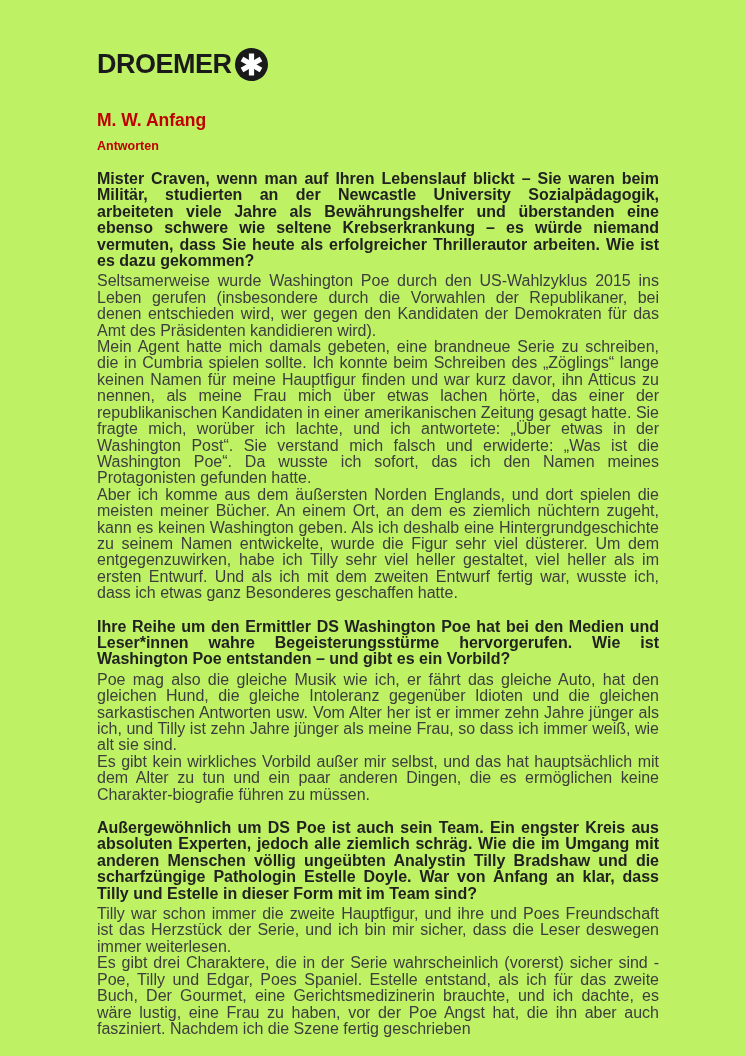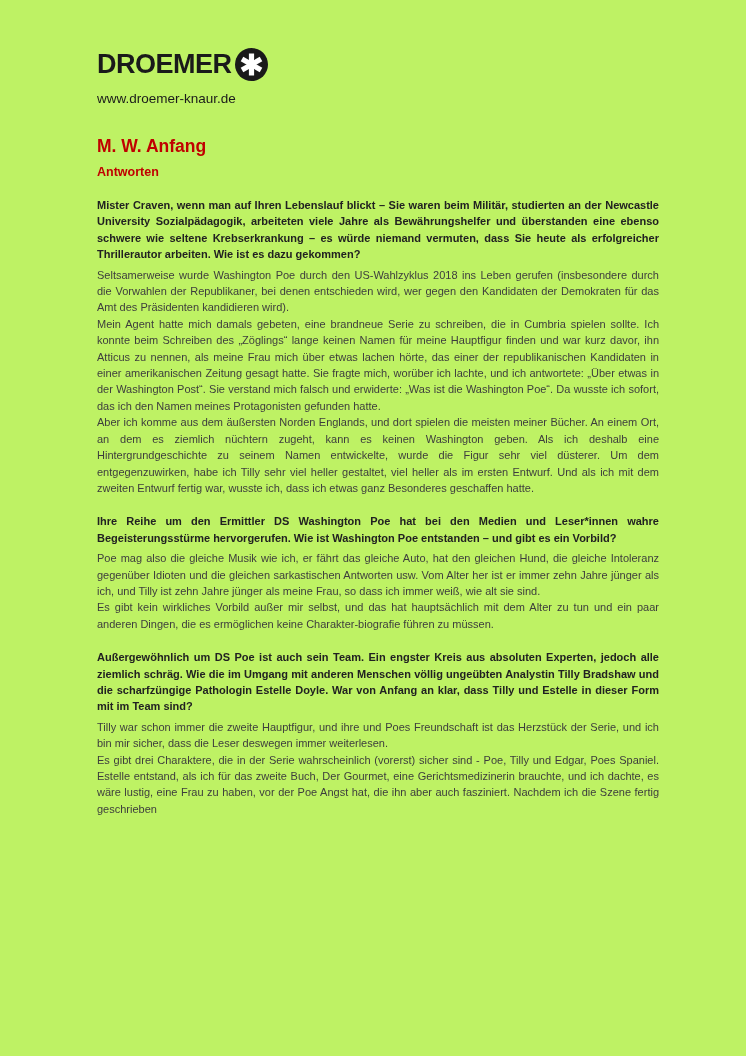--- a/index.html
+++ b/index.html
@@ -45,21 +45,21 @@
   .doc-subtitle {
     margin-top: 8px;
     font-size: 12.5px;
     font-weight: bold;
     color: #c00000;
     line-height: 16px;
   }
   
   .blocks { margin-top: 0; }
   .blocks p {
-    font-size: 11px;
+    font-size: 16px;
     line-height: 16.4px;
     text-align: justify;
   }
   .blocks p.q {
     font-weight: bold;
     color: #212121;
     margin: 17px 0 4px 0;
   }
   .blocks p.a {
     font-weight: normal;
@@ -79,29 +79,28 @@
       <svg class="logo-circle" viewBox="0 0 33 33" aria-hidden="true">
         <circle cx="16.5" cy="16.5" r="16.5" fill="#1a1a1a"></circle>
         <g stroke="#ffffff" stroke-width="5.2" stroke-linecap="butt">
           <line x1="16.5" y1="5.5" x2="16.5" y2="27.5"></line>
           <line x1="7" y1="11" x2="26" y2="22"></line>
           <line x1="7" y1="22" x2="26" y2="11"></line>
         </g>
       </svg>
     </div>
 
-    <div class="website">www.droemer-knaur.de</div>
 
     <div class="doc-title">M. W. Anfang</div>
 
     <div class="doc-subtitle">Antworten</div>
 
     <div class="blocks">
         <p class="q"><span>Mister Craven, wenn man auf Ihren Lebenslauf blickt – Sie waren beim Militär, studierten an der Newcastle University Sozialpädagogik, arbeiteten viele Jahre als Bewährungshelfer und überstanden eine ebenso schwere wie seltene Krebserkrankung – es würde niemand vermuten, dass Sie heute als erfolgreicher Thrillerautor arbeiten. Wie ist es dazu gekommen?</span></p>
-        <p class="a"><span>Seltsamerweise wurde Washington Poe durch den US-Wahlzyklus 2018 ins Leben gerufen (insbesondere durch die Vorwahlen der Republikaner, bei denen entschieden wird, wer gegen den Kandidaten der Demokraten für das Amt des Präsidenten kandidieren wird).</span></p>
+        <p class="a"><span>Seltsamerweise wurde Washington Poe durch den US-Wahlzyklus 2015 ins Leben gerufen (insbesondere durch die Vorwahlen der Republikaner, bei denen entschieden wird, wer gegen den Kandidaten der Demokraten für das Amt des Präsidenten kandidieren wird).</span></p>
         <p class="a"><span>Mein Agent hatte mich damals gebeten, eine brandneue Serie zu schreiben, die in Cumbria spielen sollte. Ich konnte beim Schreiben des „Zöglings“ lange keinen Namen für meine Hauptfigur finden und war kurz davor, ihn Atticus zu nennen, als meine Frau mich über etwas lachen hörte, das einer der republikanischen Kandidaten in einer amerikanischen Zeitung gesagt hatte. Sie fragte mich, worüber ich lachte, und ich antwortete: „Über etwas in der Washington Post“. Sie verstand mich falsch und erwiderte: „Was ist die Washington Poe“. Da wusste ich sofort, das ich den Namen meines Protagonisten gefunden hatte.</span></p>
         <p class="a"><span>Aber ich komme aus dem äußersten Norden Englands, und dort spielen die meisten meiner Bücher. An einem Ort, an dem es ziemlich nüchtern zugeht, kann es keinen Washington geben. Als ich deshalb eine Hintergrundgeschichte zu seinem Namen entwickelte, wurde die Figur sehr viel düsterer. Um dem entgegenzuwirken, habe ich Tilly sehr viel heller gestaltet, viel heller als im ersten Entwurf. Und als ich mit dem zweiten Entwurf fertig war, wusste ich, dass ich etwas ganz Besonderes geschaffen hatte.</span></p>
         <p class="q"><span>Ihre Reihe um den Ermittler DS Washington Poe hat bei den Medien und Leser*innen wahre Begeisterungsstürme hervorgerufen. Wie ist Washington Poe entstanden – und gibt es ein Vorbild?</span></p>
         <p class="a"><span>Poe mag also die gleiche Musik wie ich, er fährt das gleiche Auto, hat den gleichen Hund, die gleiche Intoleranz gegenüber Idioten und die gleichen sarkastischen Antworten usw. Vom Alter her ist er immer zehn Jahre jünger als ich, und Tilly ist zehn Jahre jünger als meine Frau, so dass ich immer weiß, wie alt sie sind.</span></p>
         <p class="a"><span>Es gibt kein wirkliches Vorbild außer mir selbst, und das hat hauptsächlich mit dem Alter zu tun und ein paar anderen Dingen, die es ermöglichen keine Charakter-biografie führen zu müssen.</span></p>
         <p class="q"><span>Außergewöhnlich um DS Poe ist auch sein Team. Ein engster Kreis aus absoluten Experten, jedoch alle ziemlich schräg. Wie die im Umgang mit anderen Menschen völlig ungeübten Analystin Tilly Bradshaw und die scharfzüngige Pathologin Estelle Doyle. War von Anfang an klar, dass Tilly und Estelle in dieser Form mit im Team sind?</span></p>
         <p class="a"><span>Tilly war schon immer die zweite Hauptfigur, und ihre und Poes Freundschaft ist das Herzstück der Serie, und ich bin mir sicher, dass die Leser deswegen immer weiterlesen.</span></p>
         <p class="a"><span>Es gibt drei Charaktere, die in der Serie wahrscheinlich (vorerst) sicher sind - Poe, Tilly und Edgar, Poes Spaniel. Estelle entstand, als ich für das zweite Buch, </span><span class="italic">Der Gourmet</span><span>, eine Gerichtsmedizinerin brauchte, und ich dachte, es wäre lustig, eine Frau zu haben, vor der Poe Angst hat, die ihn aber auch fasziniert. Nachdem ich die Szene fertig geschrieben</span></p>
       </div>
 

